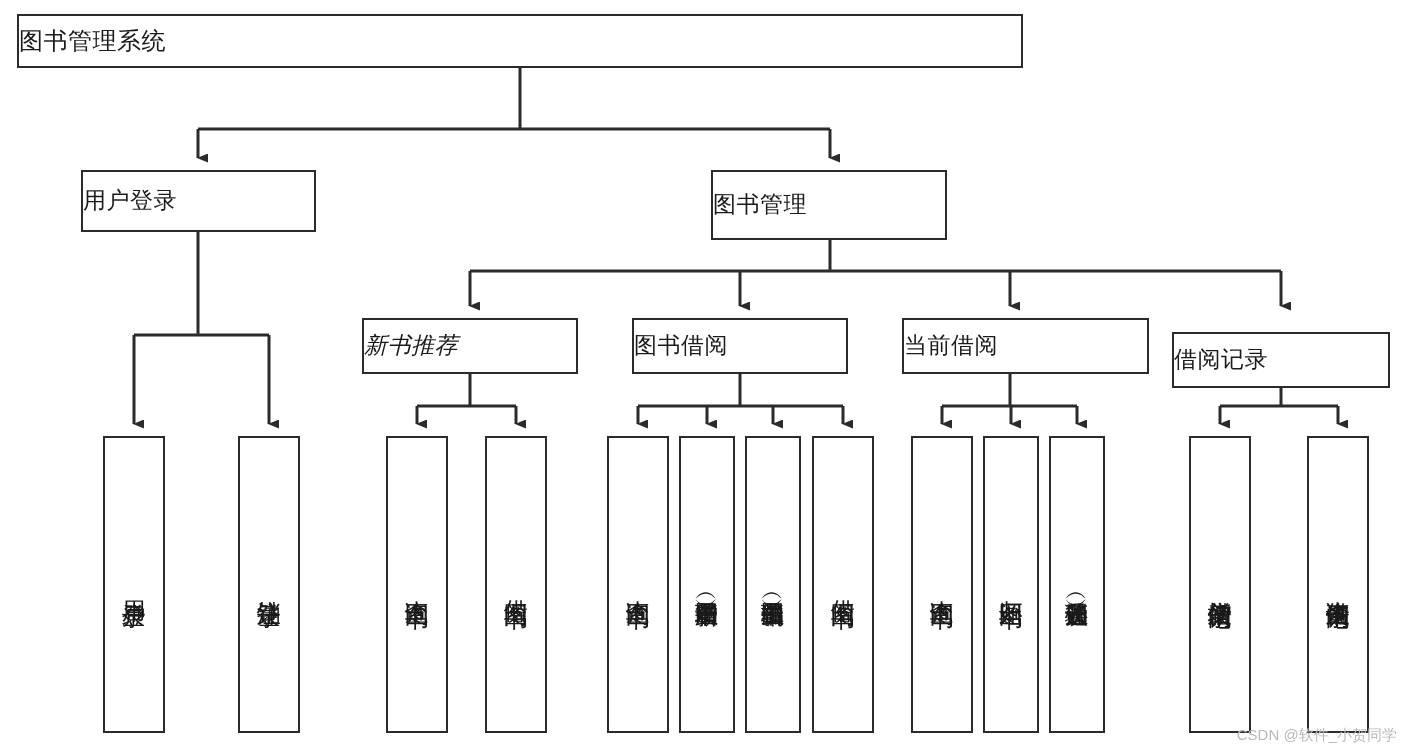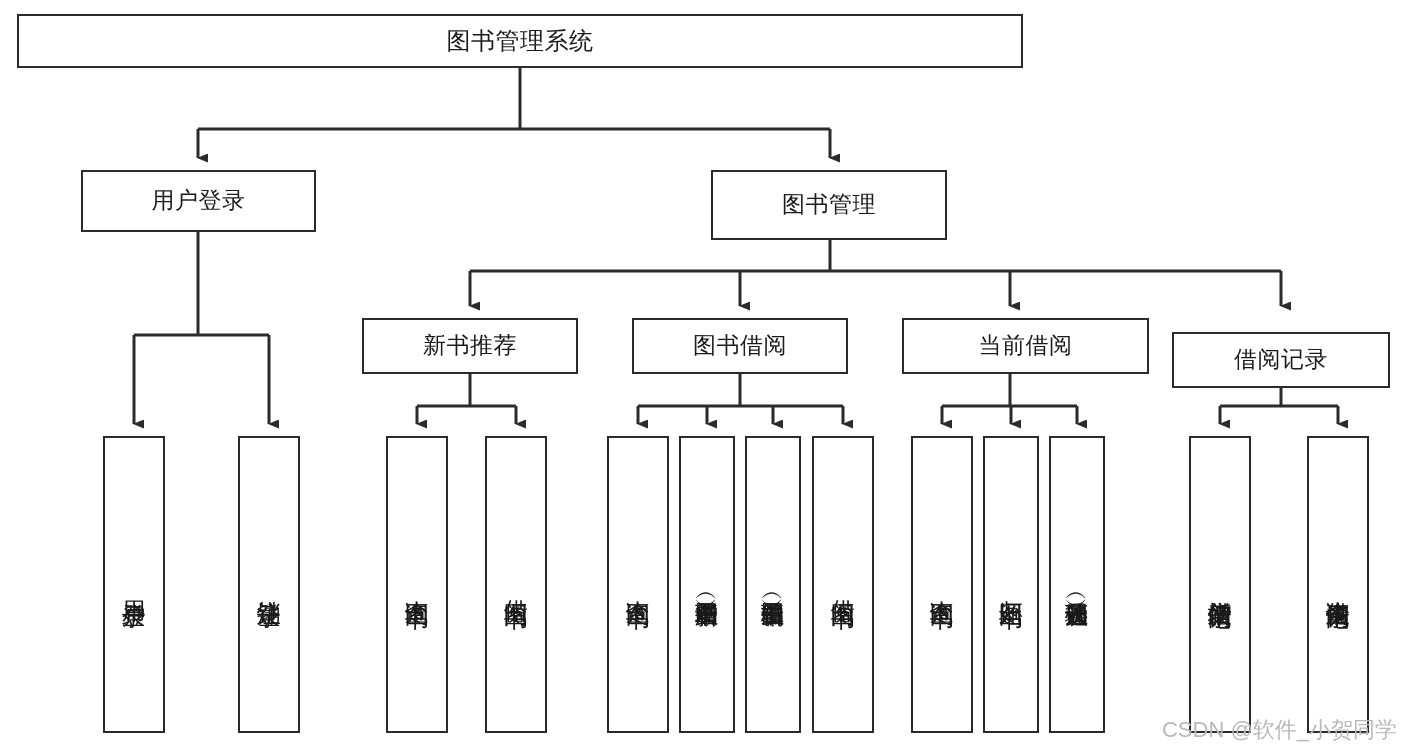--- a/index.html
+++ b/index.html
@@ -26,21 +26,20 @@
     height: 747px;
     pointer-events: none;
   }
   .node {
     position: absolute;
     box-sizing: border-box;
     background: #ffffff;
     border: 2px solid #2b2b2b;
     display: flex;
     align-items: center;
-    justify-content: center;
     color: #1a1a1a;
     z-index: 2;
   }
   .node-label {
     display: block;
     text-align: center;
     line-height: 1.18;
     letter-spacing: 0.5px;
   }
   
@@ -63,21 +62,21 @@
     font-size: 24px;
     line-height: 1.14;
     letter-spacing: 2px;
     white-space: nowrap;
     max-height: 100%;
   }
   .watermark {
     position: absolute;
     right: 8px;
     bottom: 2px;
-    font-size: 22px;
+    font-size: 15px;
     color: #b9b9b9;
     z-index: 5;
     white-space: nowrap;
     user-select: none;
   }
 </style>
 </head>
 <body>
 
 <div id="canvas">
@@ -137,21 +136,21 @@
     <span class="node-label">图书管理系统</span>
   </div>
 
   <div class="node h-node" style="left:81px; top:170px; width:235px; height:62px;">
     <span class="node-label">用户登录</span>
   </div>
   <div class="node h-node" style="left:711px; top:170px; width:236px; height:70px;">
     <span class="node-label">图书管理</span>
   </div>
 
-  <div class="node h-node" style="left:362px; top:318px; width:216px; height:56px;">
+  <div class="node h-node" style="left:362px; top:318px; width:216px; height:56px;font-style:italic;">
     <span class="node-label">新书推荐</span>
   </div>
   <div class="node h-node" style="left:632px; top:318px; width:216px; height:56px;">
     <span class="node-label">图书借阅</span>
   </div>
   <div class="node h-node" style="left:902px; top:318px; width:247px; height:56px;">
     <span class="node-label">当前借阅</span>
   </div>
   <div class="node h-node" style="left:1172px; top:332px; width:218px; height:56px;">
     <span class="node-label">借阅记录</span>

